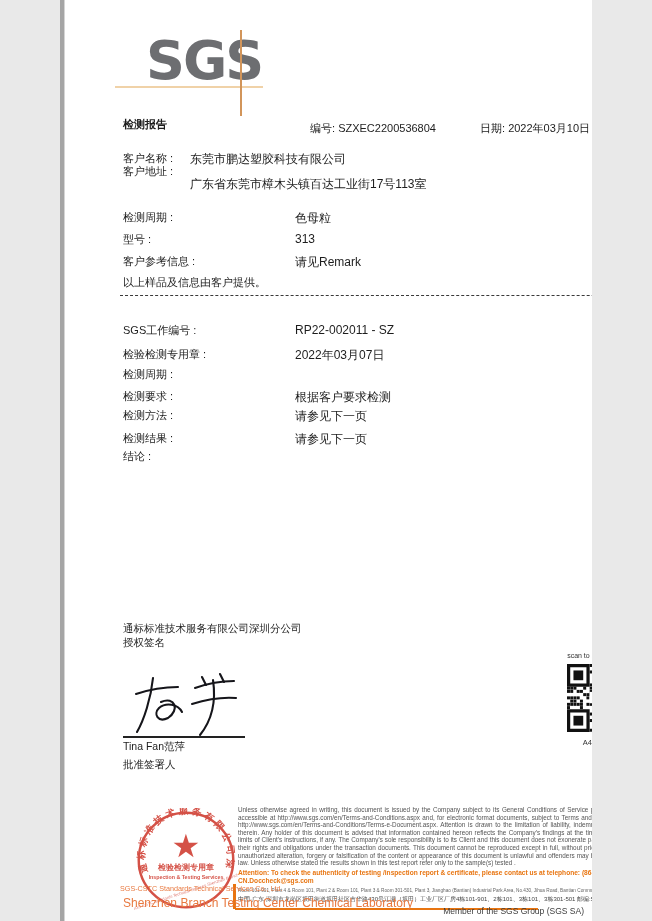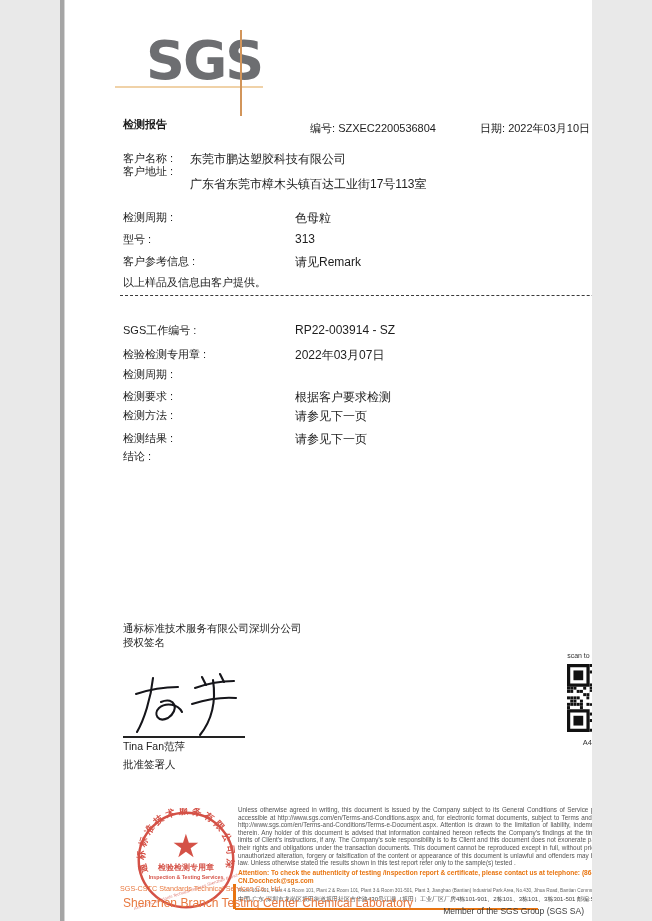--- a/index.html
+++ b/index.html
@@ -77,21 +77,21 @@
   <div class="value v2" style="top:210px;">色母粒</div>
   <div class="label" style="top:232px;">型号 :</div>
   <div class="value v2" style="top:232px;">313</div>
   <div class="label" style="top:254px;">客户参考信息 :</div>
   <div class="value v2" style="top:254px;">请见Remark</div>
   <div class="label" style="top:275px;">以上样品及信息由客户提供。</div>
 
   <div class="abs" id="dash-sep"></div>
 
   <div class="label" style="top:323px;">SGS工作编号 :</div>
-  <div class="value v2" style="top:323px;">RP22-003914 - SZ</div>
+  <div class="value v2" style="top:323px;">RP22-002011 - SZ</div>
   <div class="label" style="top:347px;">检验检测专用章 :</div>
   <div class="value v2" style="top:347px;">2022年03月07日</div>
   <div class="label" style="top:367px;">检测周期 :</div>
   <div class="label" style="top:389px;">检测要求 :</div>
   <div class="value v2" style="top:389px;">根据客户要求检测</div>
   <div class="label" style="top:408px;">检测方法 :</div>
   <div class="value v2" style="top:408px;">请参见下一页</div>
   <div class="label" style="top:431px;">检测结果 :</div>
   <div class="value v2" style="top:431px;">请参见下一页</div>
 

